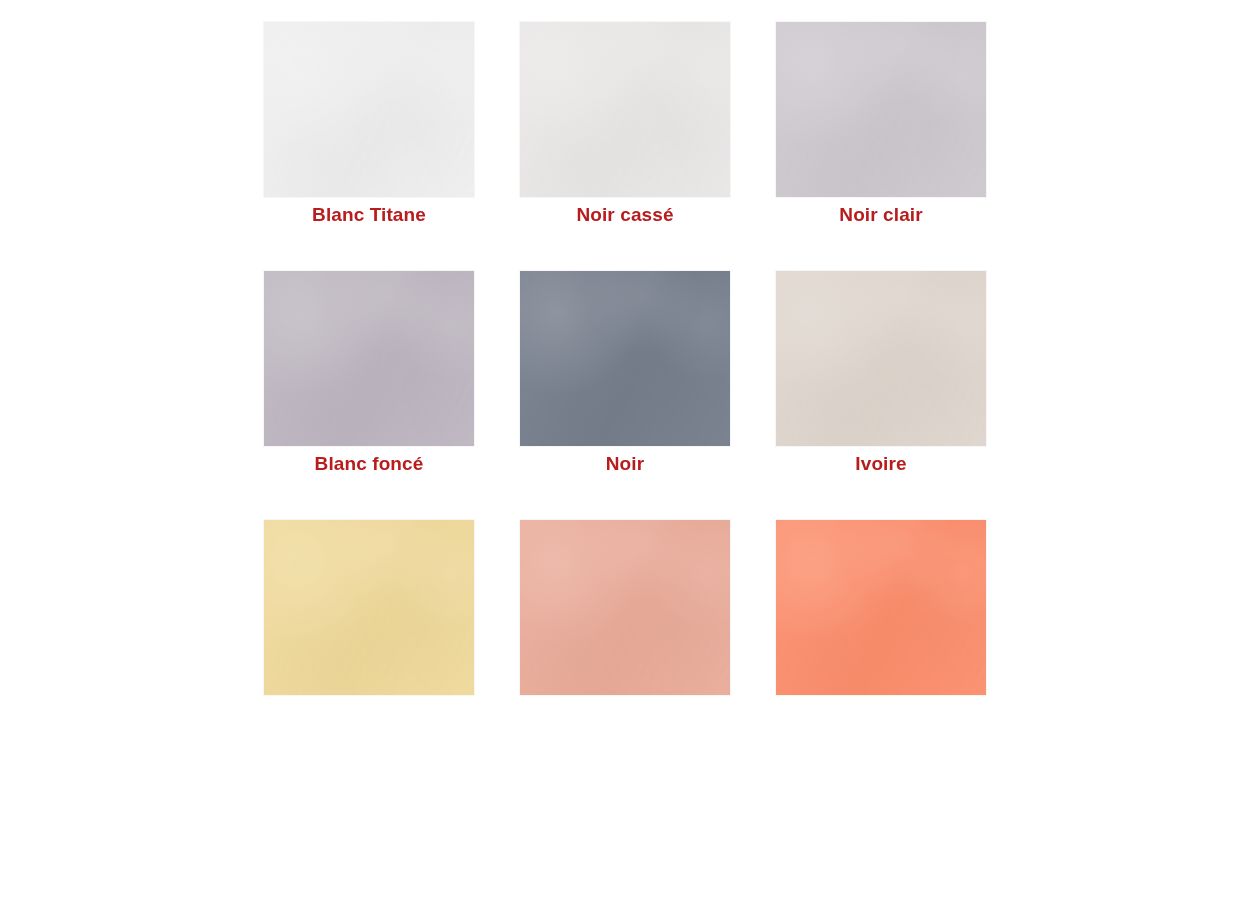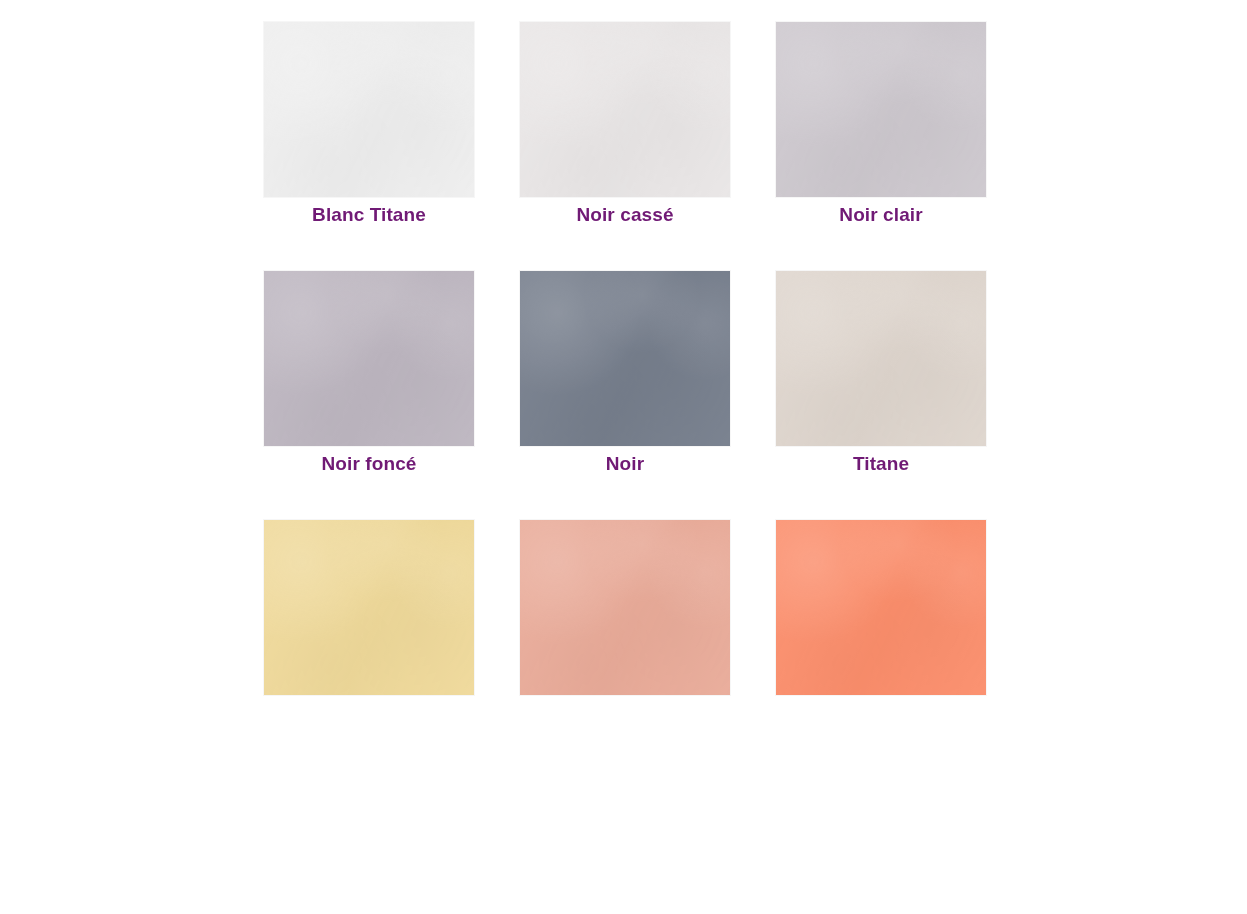--- a/index.html
+++ b/index.html
@@ -62,21 +62,21 @@
       radial-gradient(circle at 58% 14%, rgba(255,255,255,0.22) 0%, rgba(255,255,255,0) 30%),
       radial-gradient(circle at 32% 82%, rgba(0,0,0,0.030) 0%, rgba(0,0,0,0) 36%),
       radial-gradient(circle at 88% 30%, rgba(255,255,255,0.18) 0%, rgba(255,255,255,0) 26%),
       linear-gradient(115deg, rgba(255,255,255,0.12) 0%, rgba(0,0,0,0.02) 55%, rgba(255,255,255,0.08) 100%);
   }
 
   .swatch-label {
     margin-top: 7px;
     font-size: 19px;
     font-weight: 700;
-    color: #701a75;
+    color: #b91c1c;
     letter-spacing: 0.1px;
     text-align: left;
     line-height: 22px;
     white-space: nowrap;
   }
 </style>
 </head>
 <body>
 
 <div id="palette-board">
@@ -88,29 +88,29 @@
       <div class="swatch-cell">
         <div class="swatch-chip" style="background: rgb(233, 230, 230);"></div>
         <div class="swatch-label">Noir cassé</div>
       </div>
       <div class="swatch-cell">
         <div class="swatch-chip" style="background: rgb(205, 200, 206);"></div>
         <div class="swatch-label">Noir clair</div>
       </div>
       <div class="swatch-cell">
         <div class="swatch-chip" style="background: rgb(189, 182, 192);"></div>
-        <div class="swatch-label">Noir foncé</div>
+        <div class="swatch-label">Blanc foncé</div>
       </div>
       <div class="swatch-cell">
         <div class="swatch-chip" style="background: rgb(118, 126, 140);"></div>
         <div class="swatch-label">Noir</div>
       </div>
       <div class="swatch-cell">
         <div class="swatch-chip" style="background: rgb(222, 213, 205);"></div>
-        <div class="swatch-label">Titane</div>
+        <div class="swatch-label">Ivoire</div>
       </div>
       <div class="swatch-cell">
         <div class="swatch-chip" style="background: rgb(239, 217, 154);"></div>
       </div>
       <div class="swatch-cell">
         <div class="swatch-chip" style="background: rgb(233, 171, 153);"></div>
       </div>
       <div class="swatch-cell">
         <div class="swatch-chip" style="background: rgb(251, 142, 108);"></div>
       </div>

